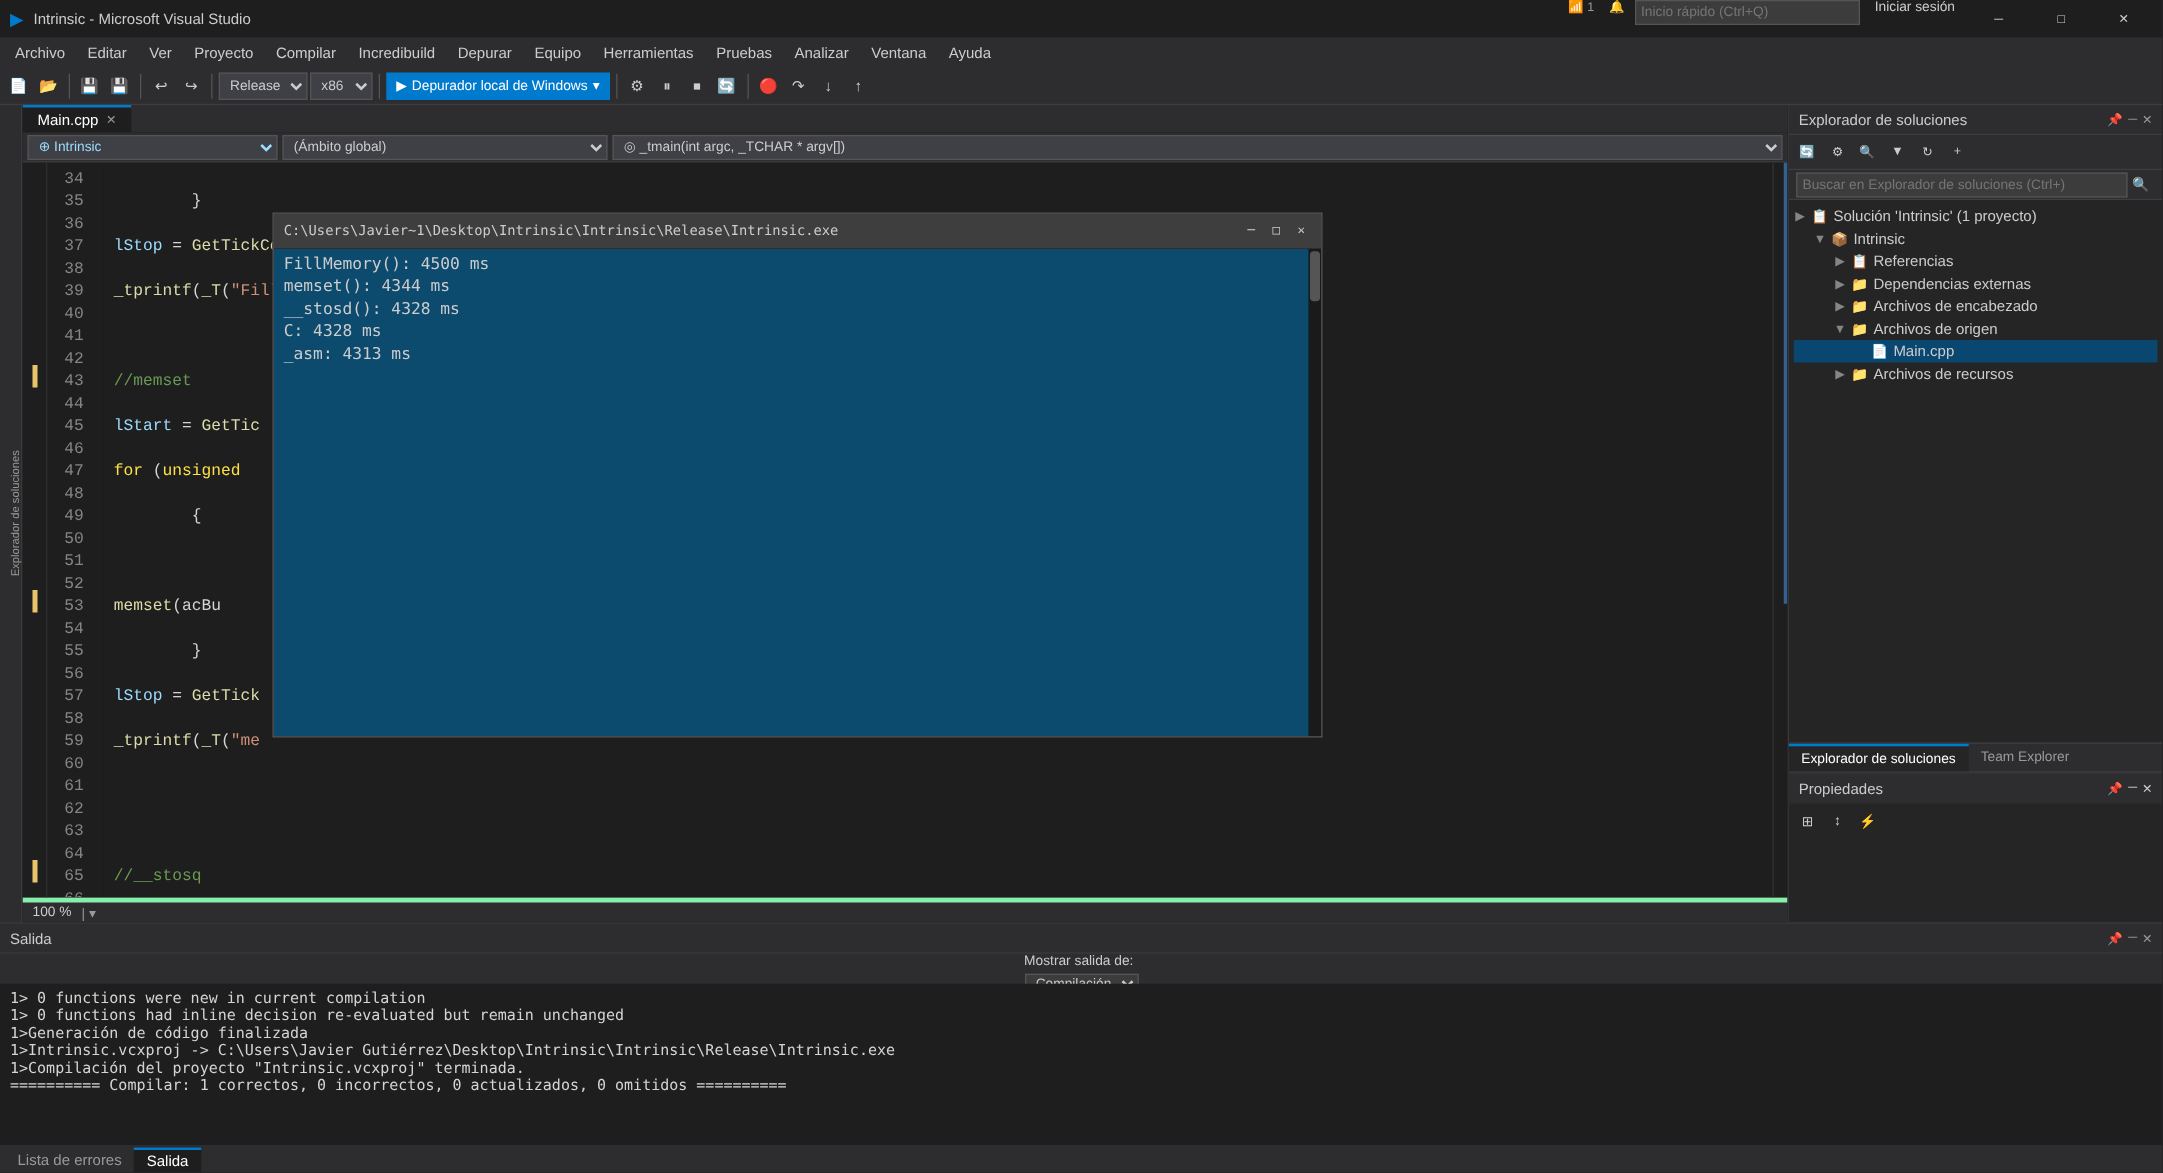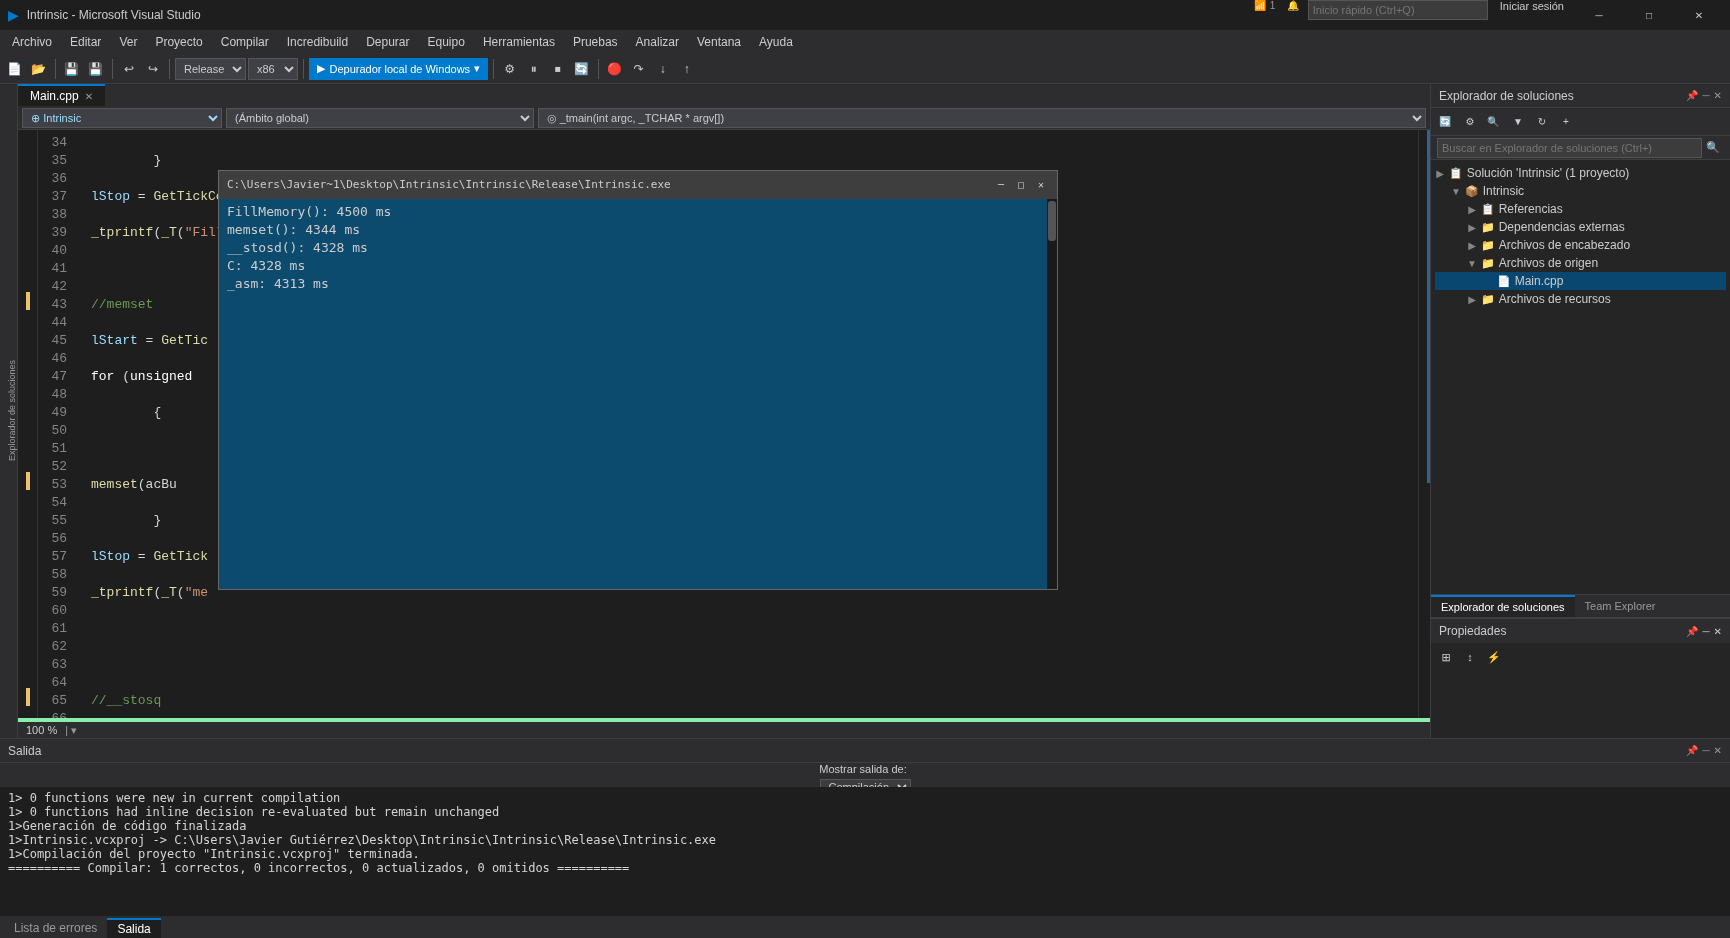--- a/index.html
+++ b/index.html
@@ -147,21 +147,21 @@
     #code-content {
       flex: 1;
       background: #1e1e1e;
       color: #d4d4d4;
       padding: 4px 0 4px 8px;
       overflow: hidden;
       white-space: pre;
     }
     .code-line { height: 18px; display: flex; align-items: center; }
     .lnum { height: 18px; display: flex; align-items: center; justify-content: flex-end; padding-right: 8px; }
-    .kw { color: #ffffff; }
+    .kw { color: #fde047; }
     .fn { color: #dcdcaa; }
     .str { color: #ce9178; }
     .cm { color: #6a9955; }
     .macro { color: #9cdcfe; }
 
     
     #right-panel {
       width: 300px;
       background: #252526;
       border-left: 1px solid #3e3e42;
@@ -438,21 +438,21 @@
         <div class="editor-tab active">
           <span>Main.cpp</span>
           <span class="tab-close">✕</span>
         </div>
       </div>
 
       <div id="editor-nav">
         <select style="width:200px; height:20px; background:#3f3f46; border:1px solid #555; color:#9cdcfe; font-size:11px;">
           <option>⊕ Intrinsic</option>
         </select>
-        <select style="width:308px; height:20px; background:#3f3f46; border:1px solid #555; color:#ccc; font-size:11px;">
+        <select style="width:260px; height:20px; background:#3f3f46; border:1px solid #555; color:#ccc; font-size:11px;">
           <option>(Ámbito global)</option>
         </select>
         <select style="flex:1; height:20px; background:#3f3f46; border:1px solid #555; color:#ccc; font-size:11px;">
           <option>◎ _tmain(int argc, _TCHAR * argv[])</option>
         </select>
       </div>
 
       <div id="code-container" style="position:relative; flex:1; display:flex; overflow:hidden;">
 
         <div style="width:20px; background:#1e1e1e; border-right:1px solid #333;">

